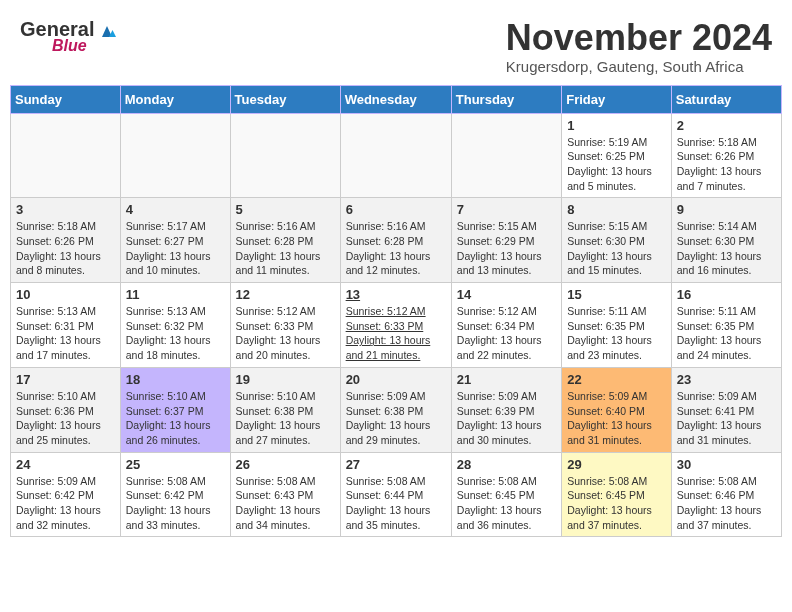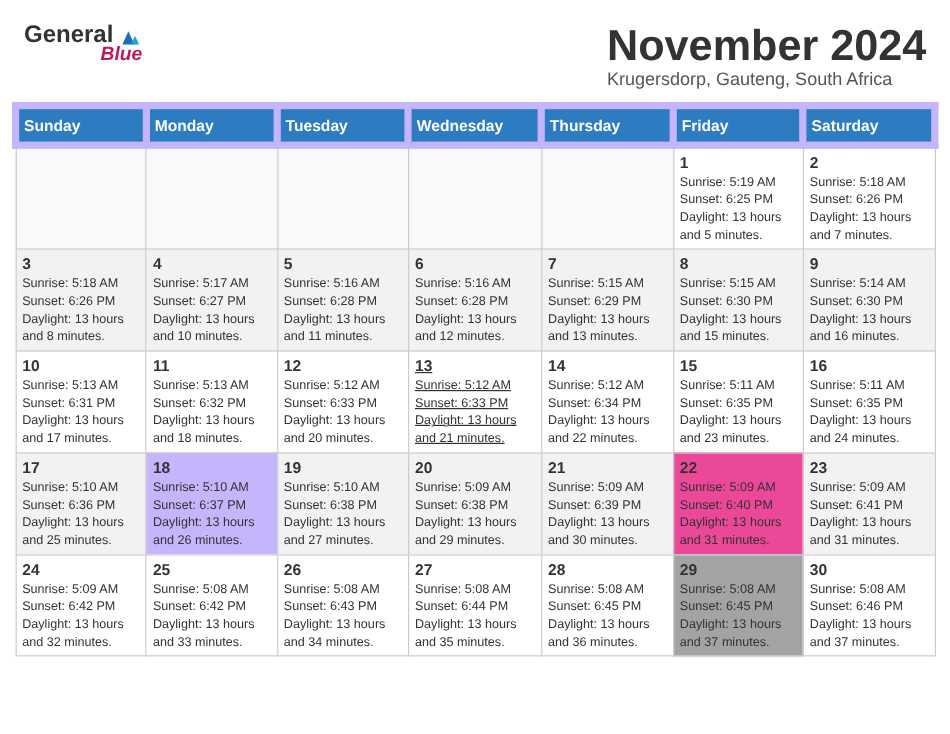--- a/index.html
+++ b/index.html
@@ -12,21 +12,21 @@
     }
     .header {
       display: flex;
       align-items: flex-start;
       justify-content: space-between;
       padding: 8px 10px 4px 10px;
     }
     .logo {
       display: flex;
       flex-direction: column;
-      align-items: flex-end;
+      align-items: center;
     }
     .title-area {
       text-align: left;
     }
     .month-title {
       font-size: 36px;
       font-weight: bold;
       color: #333;
       line-height: 1.1;
     }
@@ -39,21 +39,21 @@
       border-collapse: collapse;
       margin-top: 6px;
     }
     .calendar th {
       background-color: #2d7cc1;
       color: #fff;
       font-size: 13px;
       font-weight: bold;
       padding: 6px 4px;
       text-align: left;
-      border: 6px solid #c4b5fd;
+      border: 1px solid #c4b5fd;
     }
     .calendar td {
       border: 1px solid #ccc;
       vertical-align: top;
       padding: 4px 5px;
       width: 113px;
       min-height: 80px;
       font-size: 11px;
       color: #333;
       background: #fff;
@@ -201,21 +201,21 @@
           <div class="day-info">Sunrise: 5:10 AM<br>Sunset: 6:38 PM<br>Daylight: 13 hours and 27 minutes.</div>
         </td>
         <td style="background: rgb(242, 242, 242);">
           <span class="day-num">20</span>
           <div class="day-info">Sunrise: 5:09 AM<br>Sunset: 6:38 PM<br>Daylight: 13 hours and 29 minutes.</div>
         </td>
         <td style="background: rgb(242, 242, 242);">
           <span class="day-num">21</span>
           <div class="day-info">Sunrise: 5:09 AM<br>Sunset: 6:39 PM<br>Daylight: 13 hours and 30 minutes.</div>
         </td>
-        <td style="background: #ec4899;">
+        <td style="background: #fdba74;">
           <span class="day-num">22</span>
           <div class="day-info">Sunrise: 5:09 AM<br>Sunset: 6:40 PM<br>Daylight: 13 hours and 31 minutes.</div>
         </td>
         <td style="background: rgb(242, 242, 242);">
           <span class="day-num">23</span>
           <div class="day-info">Sunrise: 5:09 AM<br>Sunset: 6:41 PM<br>Daylight: 13 hours and 31 minutes.</div>
         </td>
       </tr>
       <tr>
         <td style="background: rgb(255, 255, 255);">
@@ -231,21 +231,21 @@
           <div class="day-info">Sunrise: 5:08 AM<br>Sunset: 6:43 PM<br>Daylight: 13 hours and 34 minutes.</div>
         </td>
         <td style="background: rgb(255, 255, 255);">
           <span class="day-num">27</span>
           <div class="day-info">Sunrise: 5:08 AM<br>Sunset: 6:44 PM<br>Daylight: 13 hours and 35 minutes.</div>
         </td>
         <td style="background: rgb(255, 255, 255);">
           <span class="day-num">28</span>
           <div class="day-info">Sunrise: 5:08 AM<br>Sunset: 6:45 PM<br>Daylight: 13 hours and 36 minutes.</div>
         </td>
-        <td style="background: #a3a3a3;">
+        <td style="background: #fef9c3;">
           <span class="day-num">29</span>
           <div class="day-info">Sunrise: 5:08 AM<br>Sunset: 6:45 PM<br>Daylight: 13 hours and 37 minutes.</div>
         </td>
         <td style="background: rgb(255, 255, 255);">
           <span class="day-num">30</span>
           <div class="day-info">Sunrise: 5:08 AM<br>Sunset: 6:46 PM<br>Daylight: 13 hours and 37 minutes.</div>
         </td>
       </tr>
     </tbody>
 </table>

